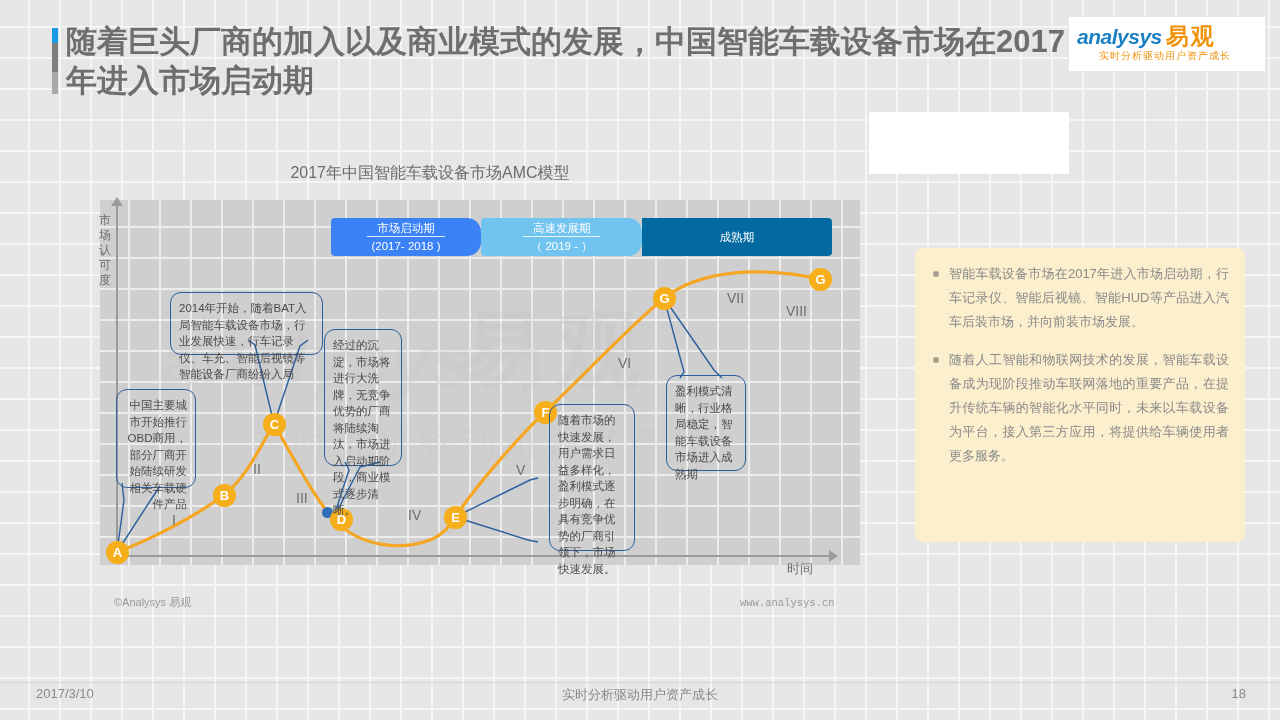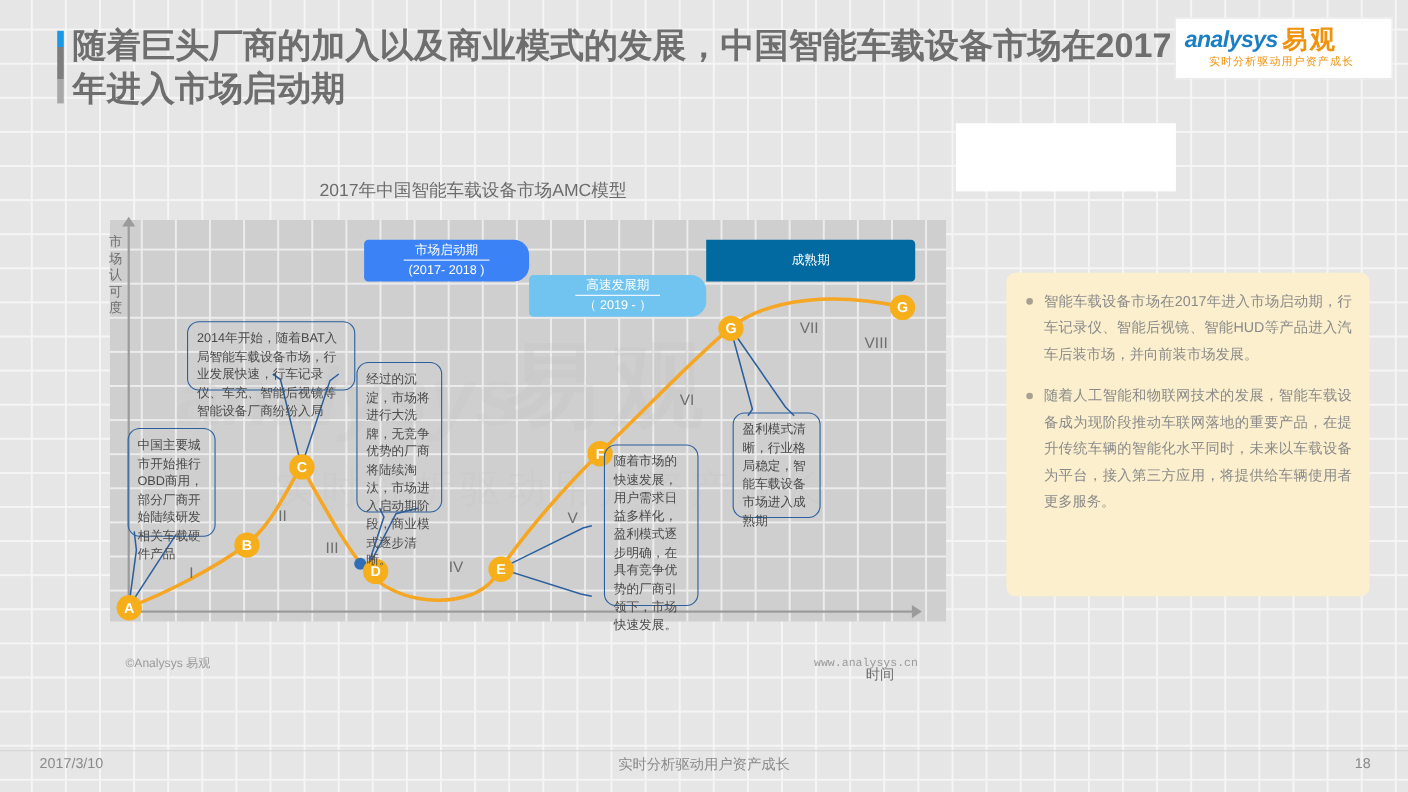--- a/index.html
+++ b/index.html
@@ -60,21 +60,21 @@
   
   .axis{position:absolute;background:#9b9b9b;}
   #y-axis{left:116px;top:204px;width:2px;height:352px;}
   #x-axis{left:116px;top:555px;width:716px;height:2px;}
   .arrow-up{position:absolute;left:111px;top:197px;width:0;height:0;
     border-left:6px solid transparent;border-right:6px solid transparent;border-bottom:9px solid #9b9b9b;}
   .arrow-right{position:absolute;left:829px;top:550px;width:0;height:0;
     border-top:6px solid transparent;border-bottom:6px solid transparent;border-left:9px solid #9b9b9b;}
   #y-axis-label{position:absolute;left:97px;top:213px;width:16px;
     font-size:12px;color:#6e6e6e;line-height:15px;text-align:center;}
-  #x-axis-label{position:absolute;left:787px;top:560px;font-size:13px;color:#6e6e6e;margin-top:44px;}
+  #x-axis-label{position:absolute;left:787px;top:560px;font-size:13px;color:#6e6e6e;}
   
   #phases{position:absolute;left:116px;top:218px;width:716px;height:38px;}
   .phase{position:absolute;top:0;height:38px;display:flex;flex-direction:column;
      align-items:center;justify-content:center;color:#fff;box-sizing:border-box;}
   .phase .pname{font-size:11.5px;line-height:14px;padding:0 10px 1px 10px;}
   .phase .pyear{font-size:11.5px;line-height:14px;padding-top:2px;}
   .phase.has-rule .pname{border-bottom:1px solid rgba(255,255,255,.85);}
   
   #curve-svg{position:absolute;left:0;top:0;width:1280px;height:720px;pointer-events:none;}
   .marker{position:absolute;width:23px;height:23px;border-radius:50%;
@@ -143,21 +143,21 @@
     <div>可</div>
     <div>度</div>
   </div>
 <div id="x-axis-label">时间</div>
 
 <div id="phases">
     <div class="phase has-rule" style="left: 30%; width: 21%; background: #3b82f6; border-radius: 4px 14px 14px 4px; z-index: 3;">
       <div class="pname">市场启动期</div>
       <div class="pyear">(2017- 2018   )</div>
     </div>
-    <div class="phase has-rule" style="left: 51%; width: 22.5%; background: rgb(113, 196, 240); border-radius: 4px 14px 14px 4px; z-index: 2; margin-top: 32px;">
+    <div class="phase has-rule" style="left: 51%; width: 22.5%; background: rgb(113, 196, 240); border-radius: 4px 14px 14px 4px; z-index: 2;">
       <div class="pname">高速发展期</div>
       <div class="pyear">（ 2019 -   ）</div>
     </div>
     <div class="phase" style="left: 73.5%; width: 26.5%; background: #0369a1; border-radius: 0px 4px 4px 0px; z-index: 1;">
       <div class="pname">成熟期</div>
     </div>
   </div>
 
 <svg id="curve-svg">
 
@@ -198,21 +198,21 @@
 
 <div class="roman" style="left:172px;top:512px;">I</div>
 <div class="roman" style="left:253px;top:461px;">II</div>
 <div class="roman" style="left:296px;top:490px;">III</div>
 <div class="roman" style="left:408px;top:507px;">IV</div>
 <div class="roman" style="left:516px;top:462px;">V</div>
 <div class="roman" style="left:618px;top:355px;">VI</div>
 <div class="roman" style="left:727px;top:290px;">VII</div>
 <div class="roman" style="left:786px;top:303px;">VIII</div>
 
-<div class="callout" style="left:116px;top:389px;width:80px;height:99px;">中国主要城市开始推行OBD商用，部分厂商开始陆续研发相关车载硬件产品</div>
+<div class="callout" style="left:116px;top:389px;width:80px;height:99px;text-align:right;">中国主要城市开始推行OBD商用，部分厂商开始陆续研发相关车载硬件产品</div>
 <div class="callout" style="left:170px;top:292px;width:153px;height:63px;">2014年开始，随着BAT入局智能车载设备市场，行业发展快速，行车记录仪、车充、智能后视镜等智能设备厂商纷纷入局</div>
 <div class="callout" style="left:324px;top:329px;width:78px;height:137px;">经过的沉淀，市场将进行大洗牌，无竞争优势的厂商将陆续淘汰，市场进入启动期阶段，商业模式逐步清晰。</div>
 <div class="callout" style="left:549px;top:404px;width:86px;height:147px;">随着市场的快速发展，用户需求日益多样化，盈利模式逐步明确，在具有竞争优势的厂商引领下，市场快速发展。</div>
 <div class="callout" style="left:666px;top:375px;width:80px;height:96px;">盈利模式清晰，行业格局稳定，智能车载设备市场进入成熟期</div>
 
 <div id="credit-left">©Analysys 易观</div>
 <div id="credit-right">www.analysys.cn</div>
 
 <div id="side-panel">
   <ul>

